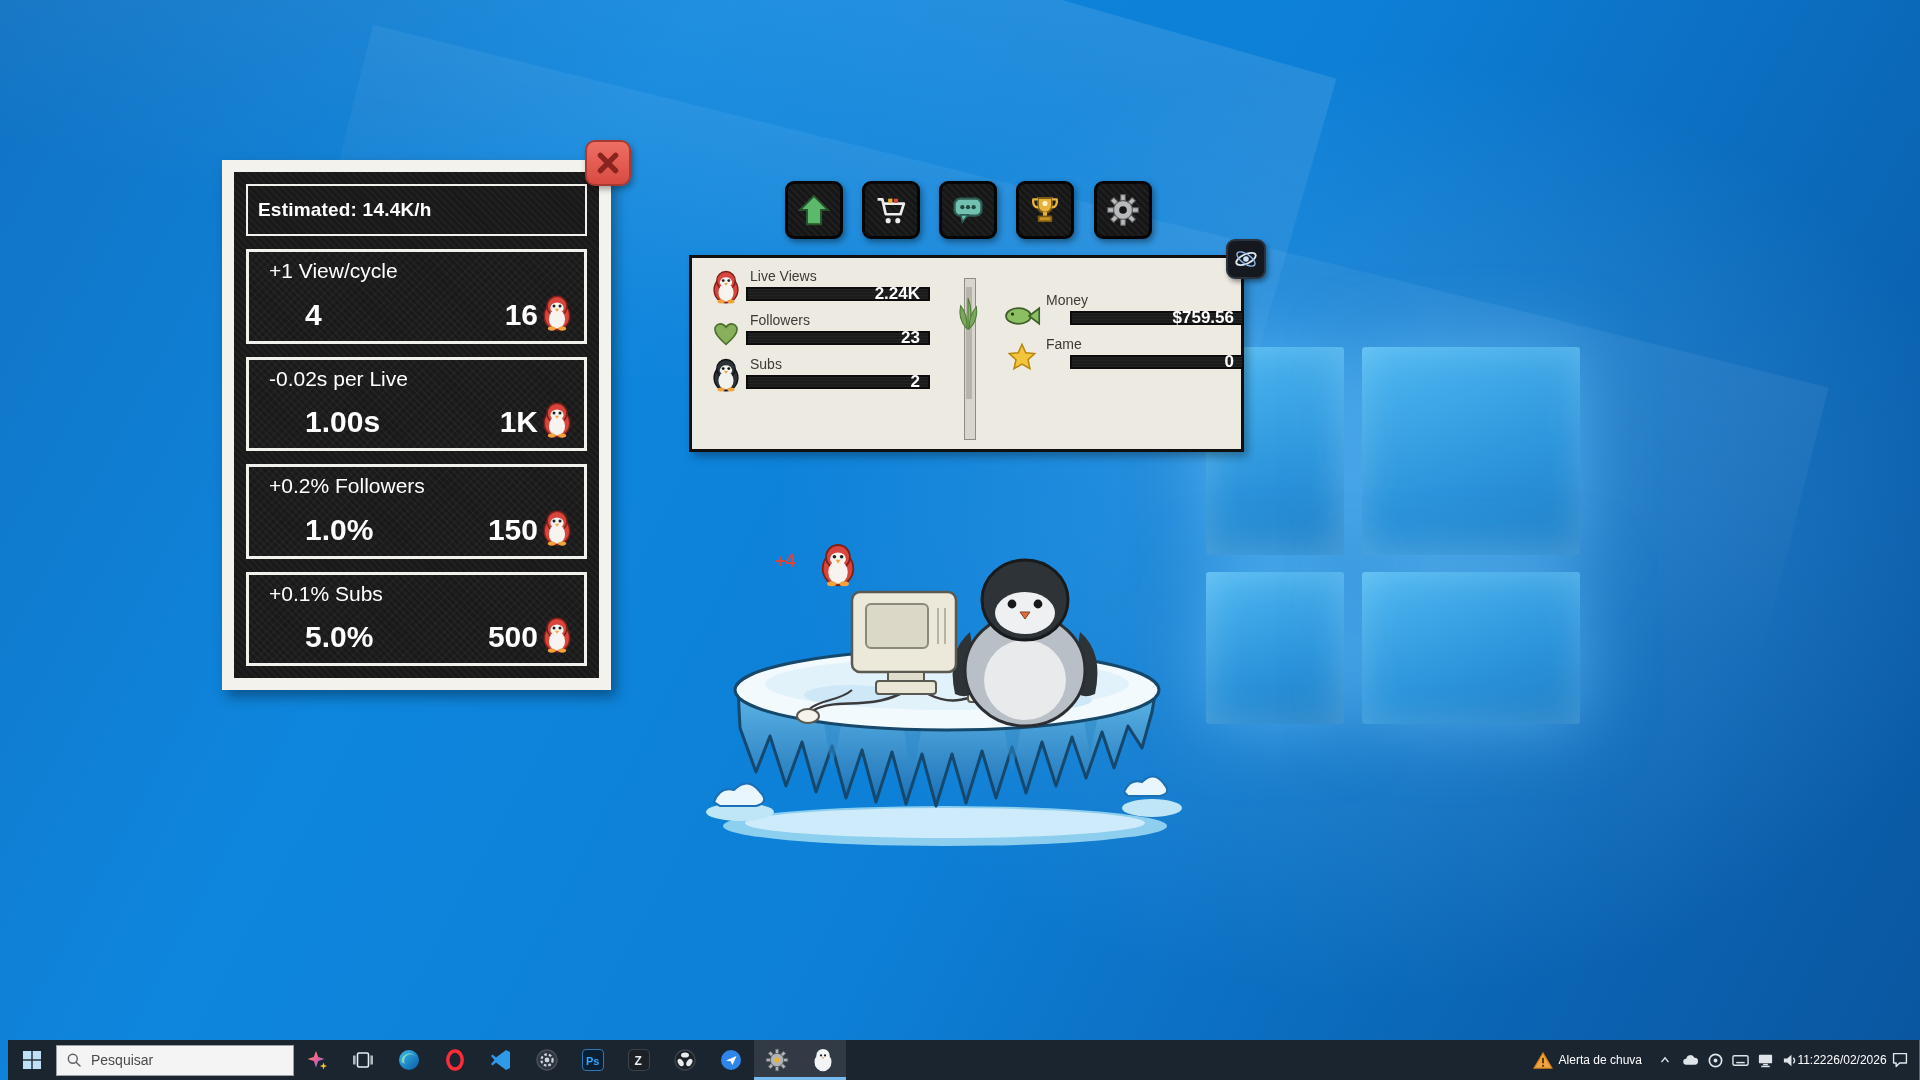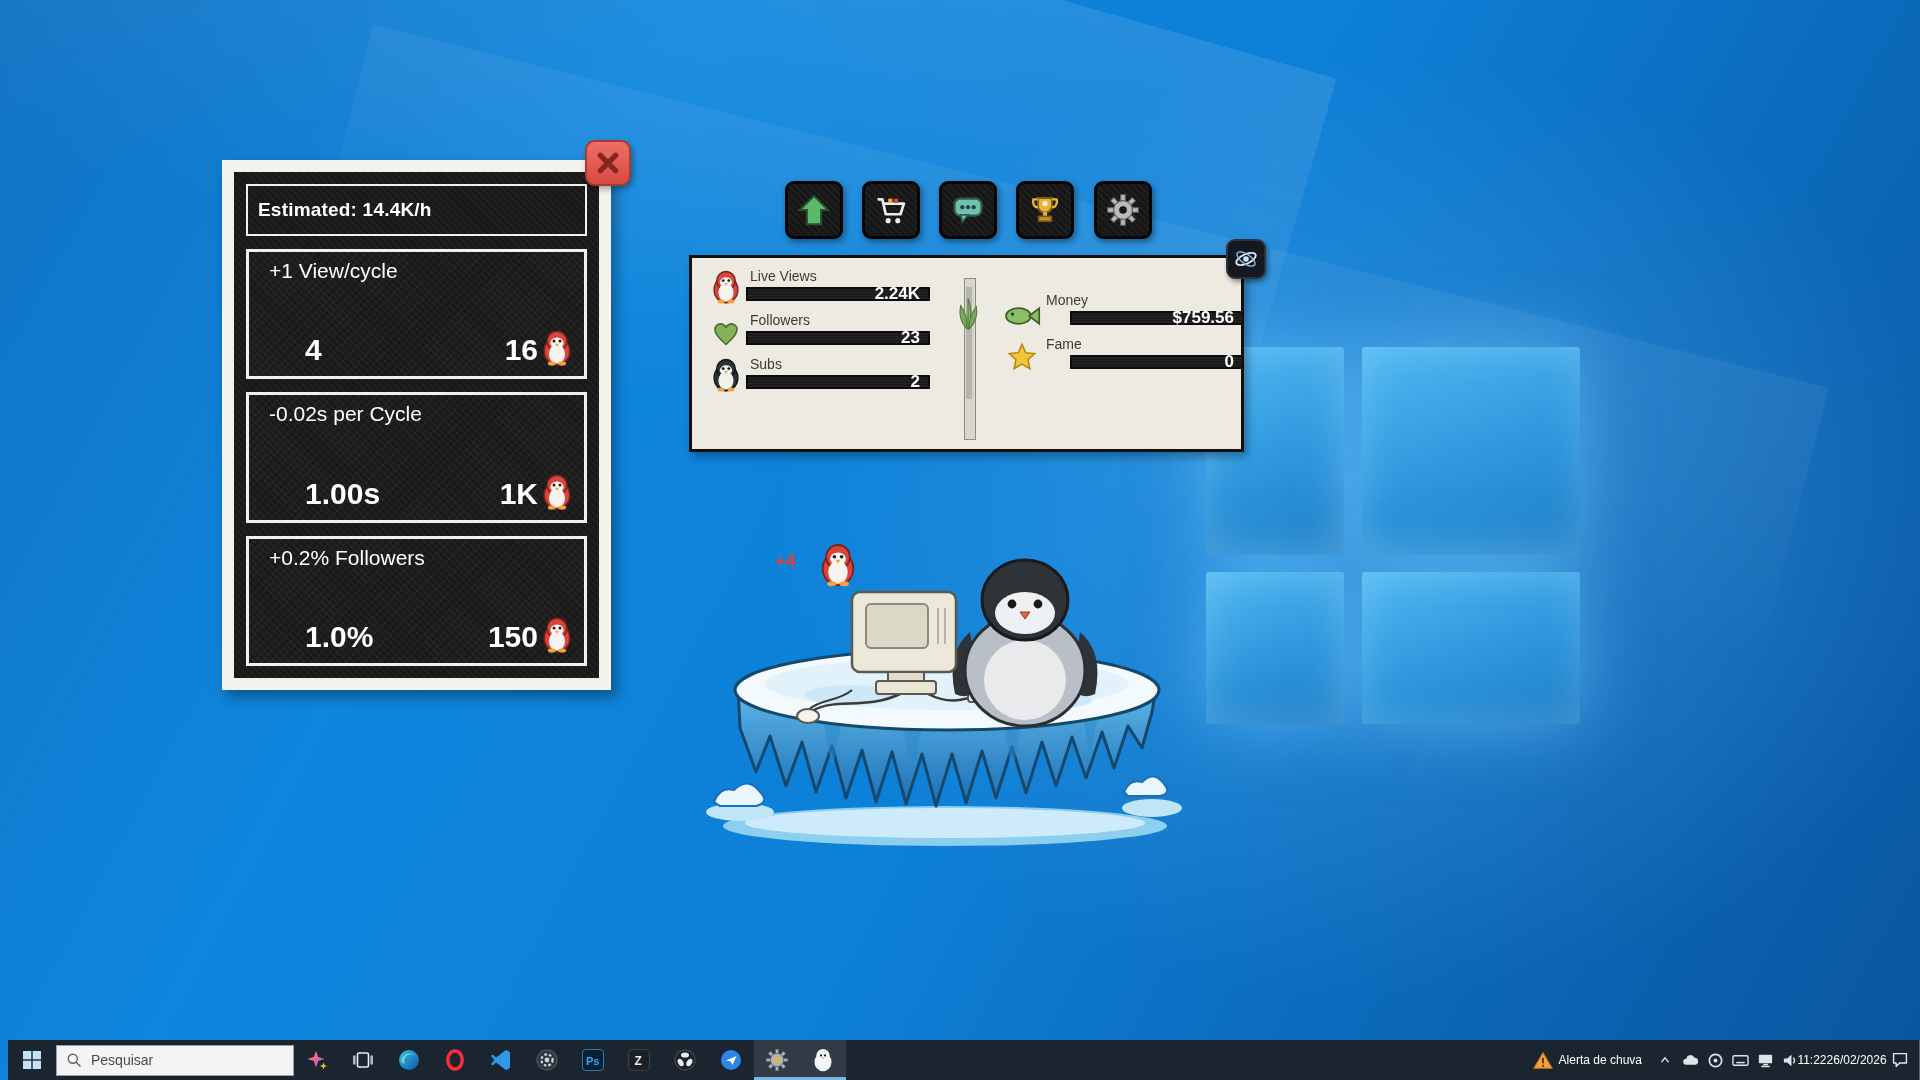--- a/index.html
+++ b/index.html
@@ -225,21 +225,21 @@
           <span class="upg-cost">
             <span>16</span>
             <svg viewBox="0 0 20 24">
                 <use href="#sym-penguin-red"></use>
               </svg>
           </span>
         </div>
       </div>
 
       <div class="upgrade-item">
-        <div class="upg-title">-0.02s per Cycle</div>
+        <div class="upg-title">-0.02s per Live</div>
         <div class="upg-bottom">
           <span class="upg-value">1.00s</span>
           <span class="upg-cost">
             <span>1K</span>
             <svg viewBox="0 0 20 24">
                 <use href="#sym-penguin-red"></use>
               </svg>
           </span>
         </div>
       </div>
@@ -250,20 +250,32 @@
           <span class="upg-value">1.0%</span>
           <span class="upg-cost">
             <span>150</span>
             <svg viewBox="0 0 20 24">
                 <use href="#sym-penguin-red"></use>
               </svg>
           </span>
         </div>
       </div>
 
+      <div class="upgrade-item">
+        <div class="upg-title">+0.1% Subs</div>
+        <div class="upg-bottom">
+          <span class="upg-value">5.0%</span>
+          <span class="upg-cost">
+            <span>500</span>
+            <svg viewBox="0 0 20 24">
+                <use href="#sym-penguin-red"></use>
+              </svg>
+          </span>
+        </div>
+      </div>
     </div>
   </div>
   <button class="close-button">
     <svg viewBox="0 0 24 24" width="26" height="26">
       <line x1="5" y1="5" x2="19" y2="19" stroke="#8a241f" stroke-width="5" stroke-linecap="round"></line>
       <line x1="19" y1="5" x2="5" y2="19" stroke="#8a241f" stroke-width="5" stroke-linecap="round"></line>
     </svg>
   </button>
 
   <button class="toolbar-button tbtn0">

